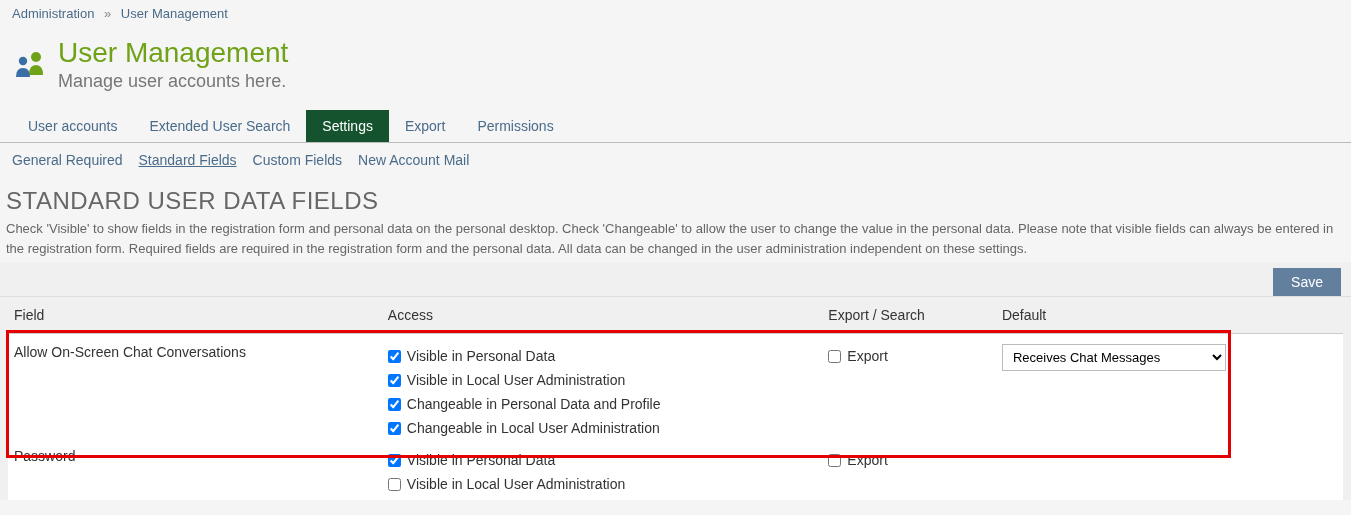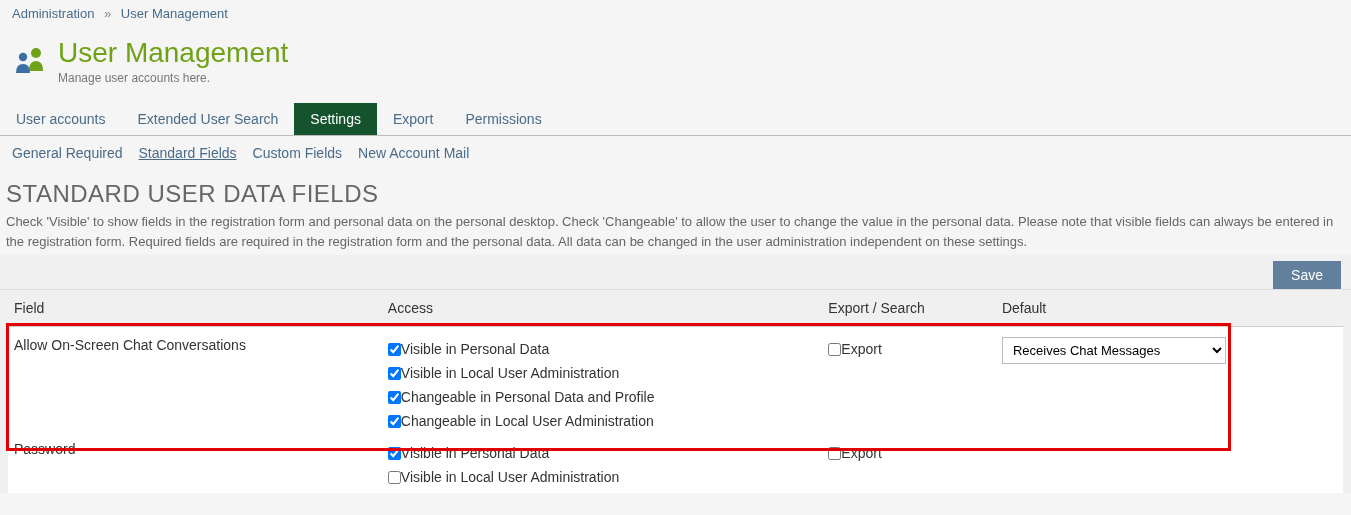--- a/index.html
+++ b/index.html
@@ -5,23 +5,23 @@
   * { box-sizing: border-box; margin: 0; padding: 0; }
   body { font-family: "Segoe UI", Arial, sans-serif; background: #f5f5f5; color: #333; font-size: 14px; }
   
   .breadcrumb { padding: 6px 12px; font-size: 13px; color: #4a6b8a; }
   .breadcrumb a { color: #4a6b8a; text-decoration: none; }
   .breadcrumb .sep { margin: 0 6px; color: #888; }
 
   .header { display: flex; align-items: center; padding: 10px 12px 18px; }
   .header-icon { width: 36px; height: 36px; margin-right: 10px; position: relative; }
   .header-text h1 { font-size: 28px; font-weight: 400; color: #6fa217; }
-  .header-text p { font-size: 12px; color: #777; margin-top: 2px; }
+  .header-text p { font-size: 18px; color: #777; margin-top: 2px; }
 
-  .tabs { display: flex; border-bottom: 1px solid #bbb; padding: 0 0; }
+  .tabs { display: flex; border-bottom: 1px solid #bbb; padding: 0 12px; }
   .tab { padding: 8px 16px; font-size: 14px; color: #4a6b8a; cursor: pointer; }
   .tab.active { background: #14532d; color: #fff; }
   
   .subtabs { display: flex; padding: 6px 12px; gap: 16px; font-size: 14px; }
   .subtab { color: #4a6b8a; cursor: pointer; padding: 3px 0; }
   .subtab.active { text-decoration: underline; }
 
   .section { padding: 10px 6px 4px; }
   .section h2 { font-size: 24px; font-weight: 400; color: #666; letter-spacing: 0.5px; }
   .section p.desc { font-size: 13px; color: #666; margin-top: 4px; line-height: 1.5; }
@@ -32,21 +32,21 @@
   .table-wrap { background: #f0f0f0; padding: 0 8px 0 8px; border-top: 1px solid #ddd; }
   .tbl { width: 100%; border-collapse: collapse; background: #eab308; }
   .tbl th { text-align: left; font-weight: 400; font-size: 14px; color: #333; padding: 10px 6px; border-bottom: 1px solid #ccc; background: #f0f0f0; }
   .tbl td { padding: 4px 6px; vertical-align: top; font-size: 14px; background: #fff; }
   .tbl tr.first-row td { padding-top: 10px; }
   .col-field { width: 28%; }
   .col-access { width: 33%; }
   .col-export { width: 13%; }
   .col-default { width: 26%; }
 
-  .chk-line { display: flex; align-items: center; padding: 4px 0; }
+  .chk-line { display: flex; align-items: center; gap: 6px; padding: 4px 0; }
   .chk-line input[type="checkbox"] { width: 13px; height: 13px; cursor: pointer; }
   .highlight-box { position: absolute; border: 3px solid #e40000; pointer-events: none; z-index: 5; }
 
   select { font-size: 13px; padding: 4px 6px; width: 224px; background: #fff; border: 1px solid #bbb; }
 
   .content-body { position: relative; }
 </style>
 </head>
 <body>
 

